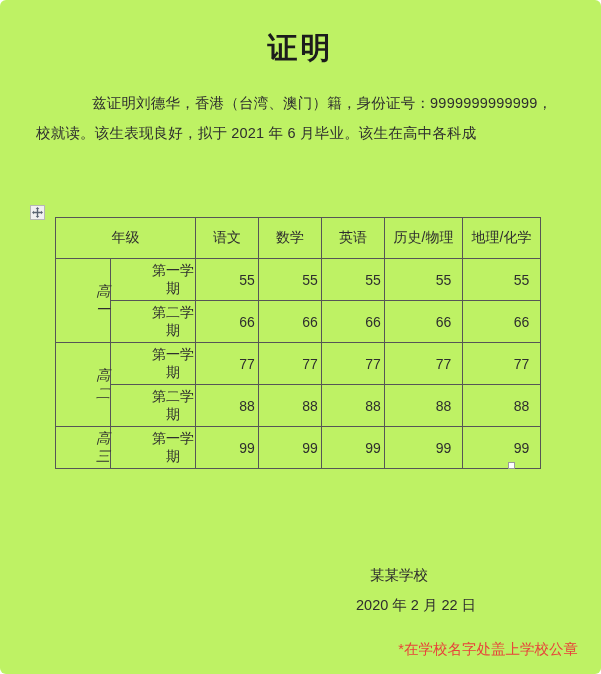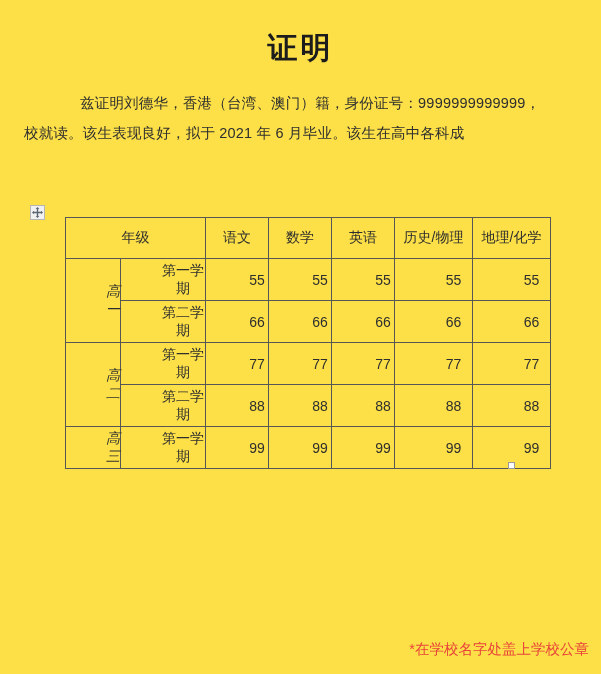--- a/index.html
+++ b/index.html
@@ -12,57 +12,58 @@
     height: 674px;
     font-family: "Liberation Sans", "DejaVu Sans", sans-serif;
     color: #2b2b2b;
     position: relative;
     overflow: hidden;
   }
 
   .page {
     position: absolute;
     inset: 0;
-    background: #fde047;
+    background: #bef264;
+    border-radius: 6px;
   }
 
   
   .doc-title {
     text-align: center;
     font-family: "Liberation Serif", "DejaVu Serif", serif;
     font-size: 30px;
     font-weight: bold;
     letter-spacing: 3px;
     color: #1c1c1c;
     margin: 0;
     padding-top: 28px;
   }
 
   
   .body-block {
     position: absolute;
-    left: 24px;
+    left: 36px;
     top: 88px;
     width: 490px;
   }
   .body-line {
     font-size: 14.5px;
     line-height: 30px;
     color: #2e2e2e;
     white-space: nowrap;
     letter-spacing: 0.2px;
   }
   .body-line.indent {
     text-indent: 56px;
   }
 
   
   .table-wrap {
     position: absolute;
-    left: 65px;
+    left: 55px;
     top: 217px;
     width: 455px;
   }
   table.grades {
     border-collapse: collapse;
     width: 455px;
     table-layout: fixed;
   }
   table.grades th,
   table.grades td {
@@ -153,21 +154,21 @@
     font-size: 14.5px;
     line-height: 30px;
     color: #2e2e2e;
     padding-left: 56px;
     white-space: nowrap;
   }
 
   
   .red-note {
     position: absolute;
-    right: 12px;
+    right: 23px;
     top: 640px;
     font-size: 14.5px;
     color: #e8433a;
     white-space: nowrap;
   }
 </style>
 </head>
 <body>
 
 <div class="page">
@@ -250,16 +251,20 @@
           <td>99</td>
           <td>99</td>
         </tr>
       </tbody>
     </table>
   </div>
 
   <div class="table-resize-handle"></div>
 
 
+  <div class="signature">
+    <div class="sign-school">某某学校</div>
+    <div class="sign-date">2020 年 2 月 22 日</div>
+  </div>
 
   <div class="red-note">*在学校名字处盖上学校公章</div>
 
 </div>
 
 </body></html>

